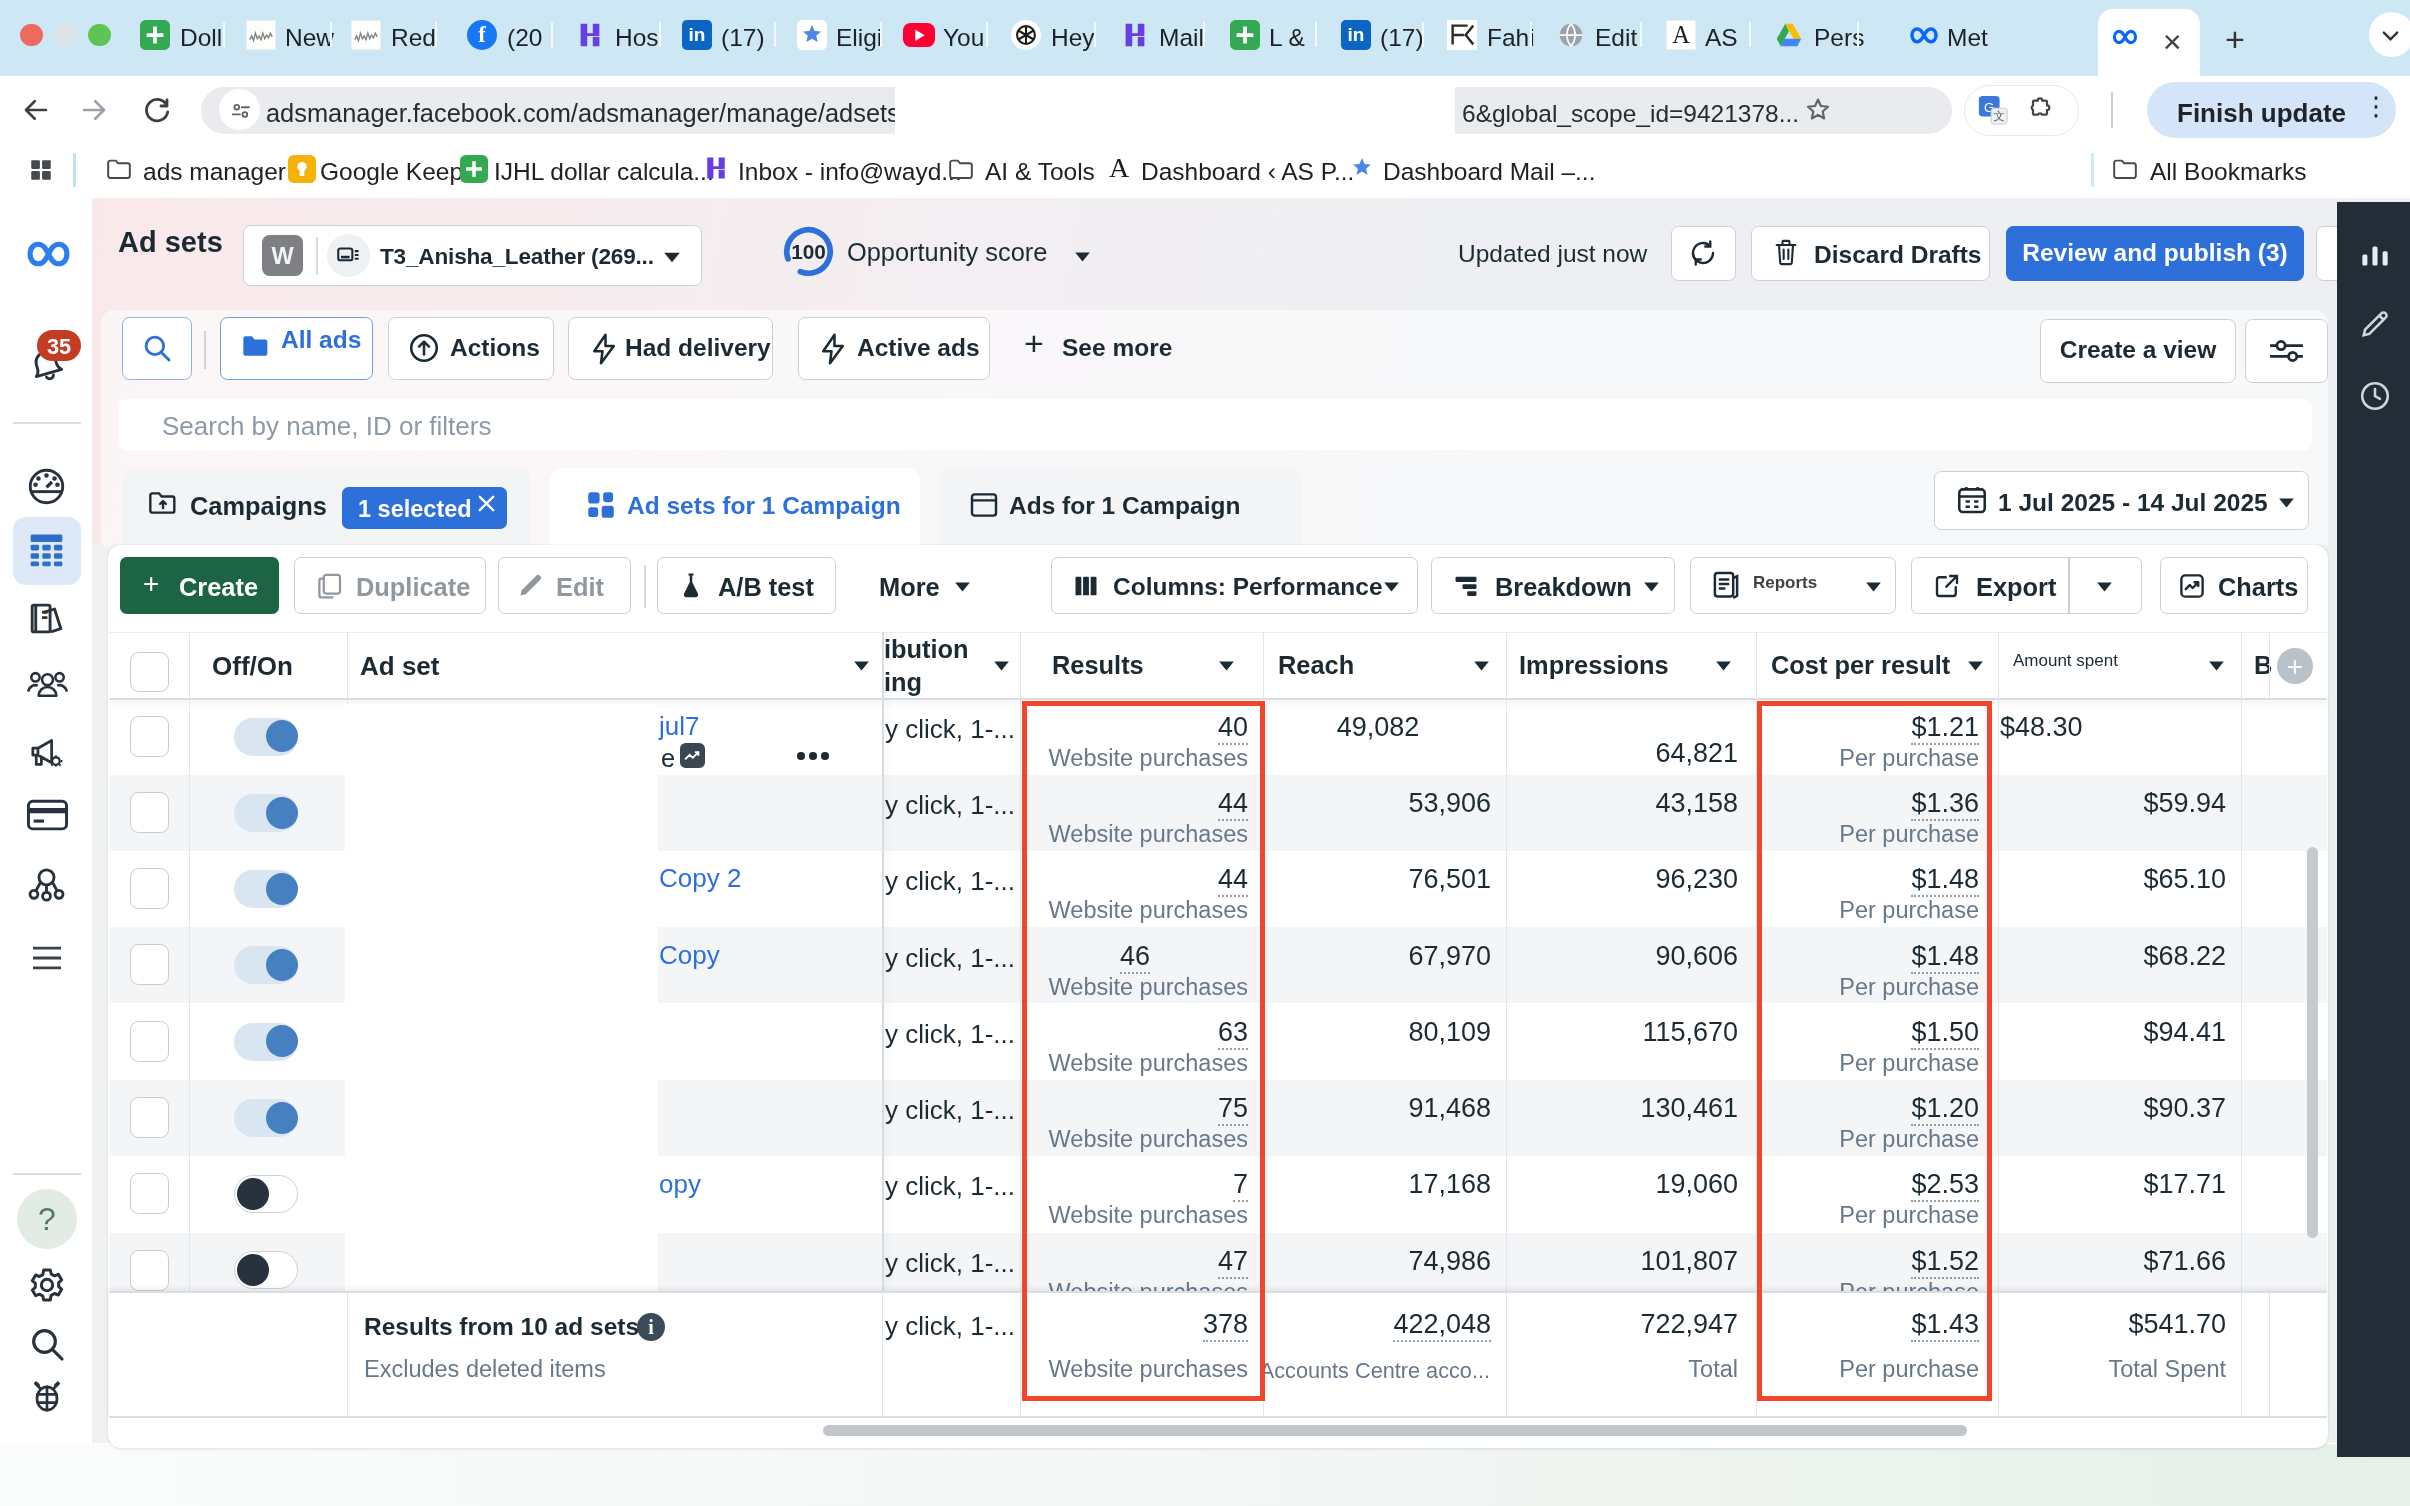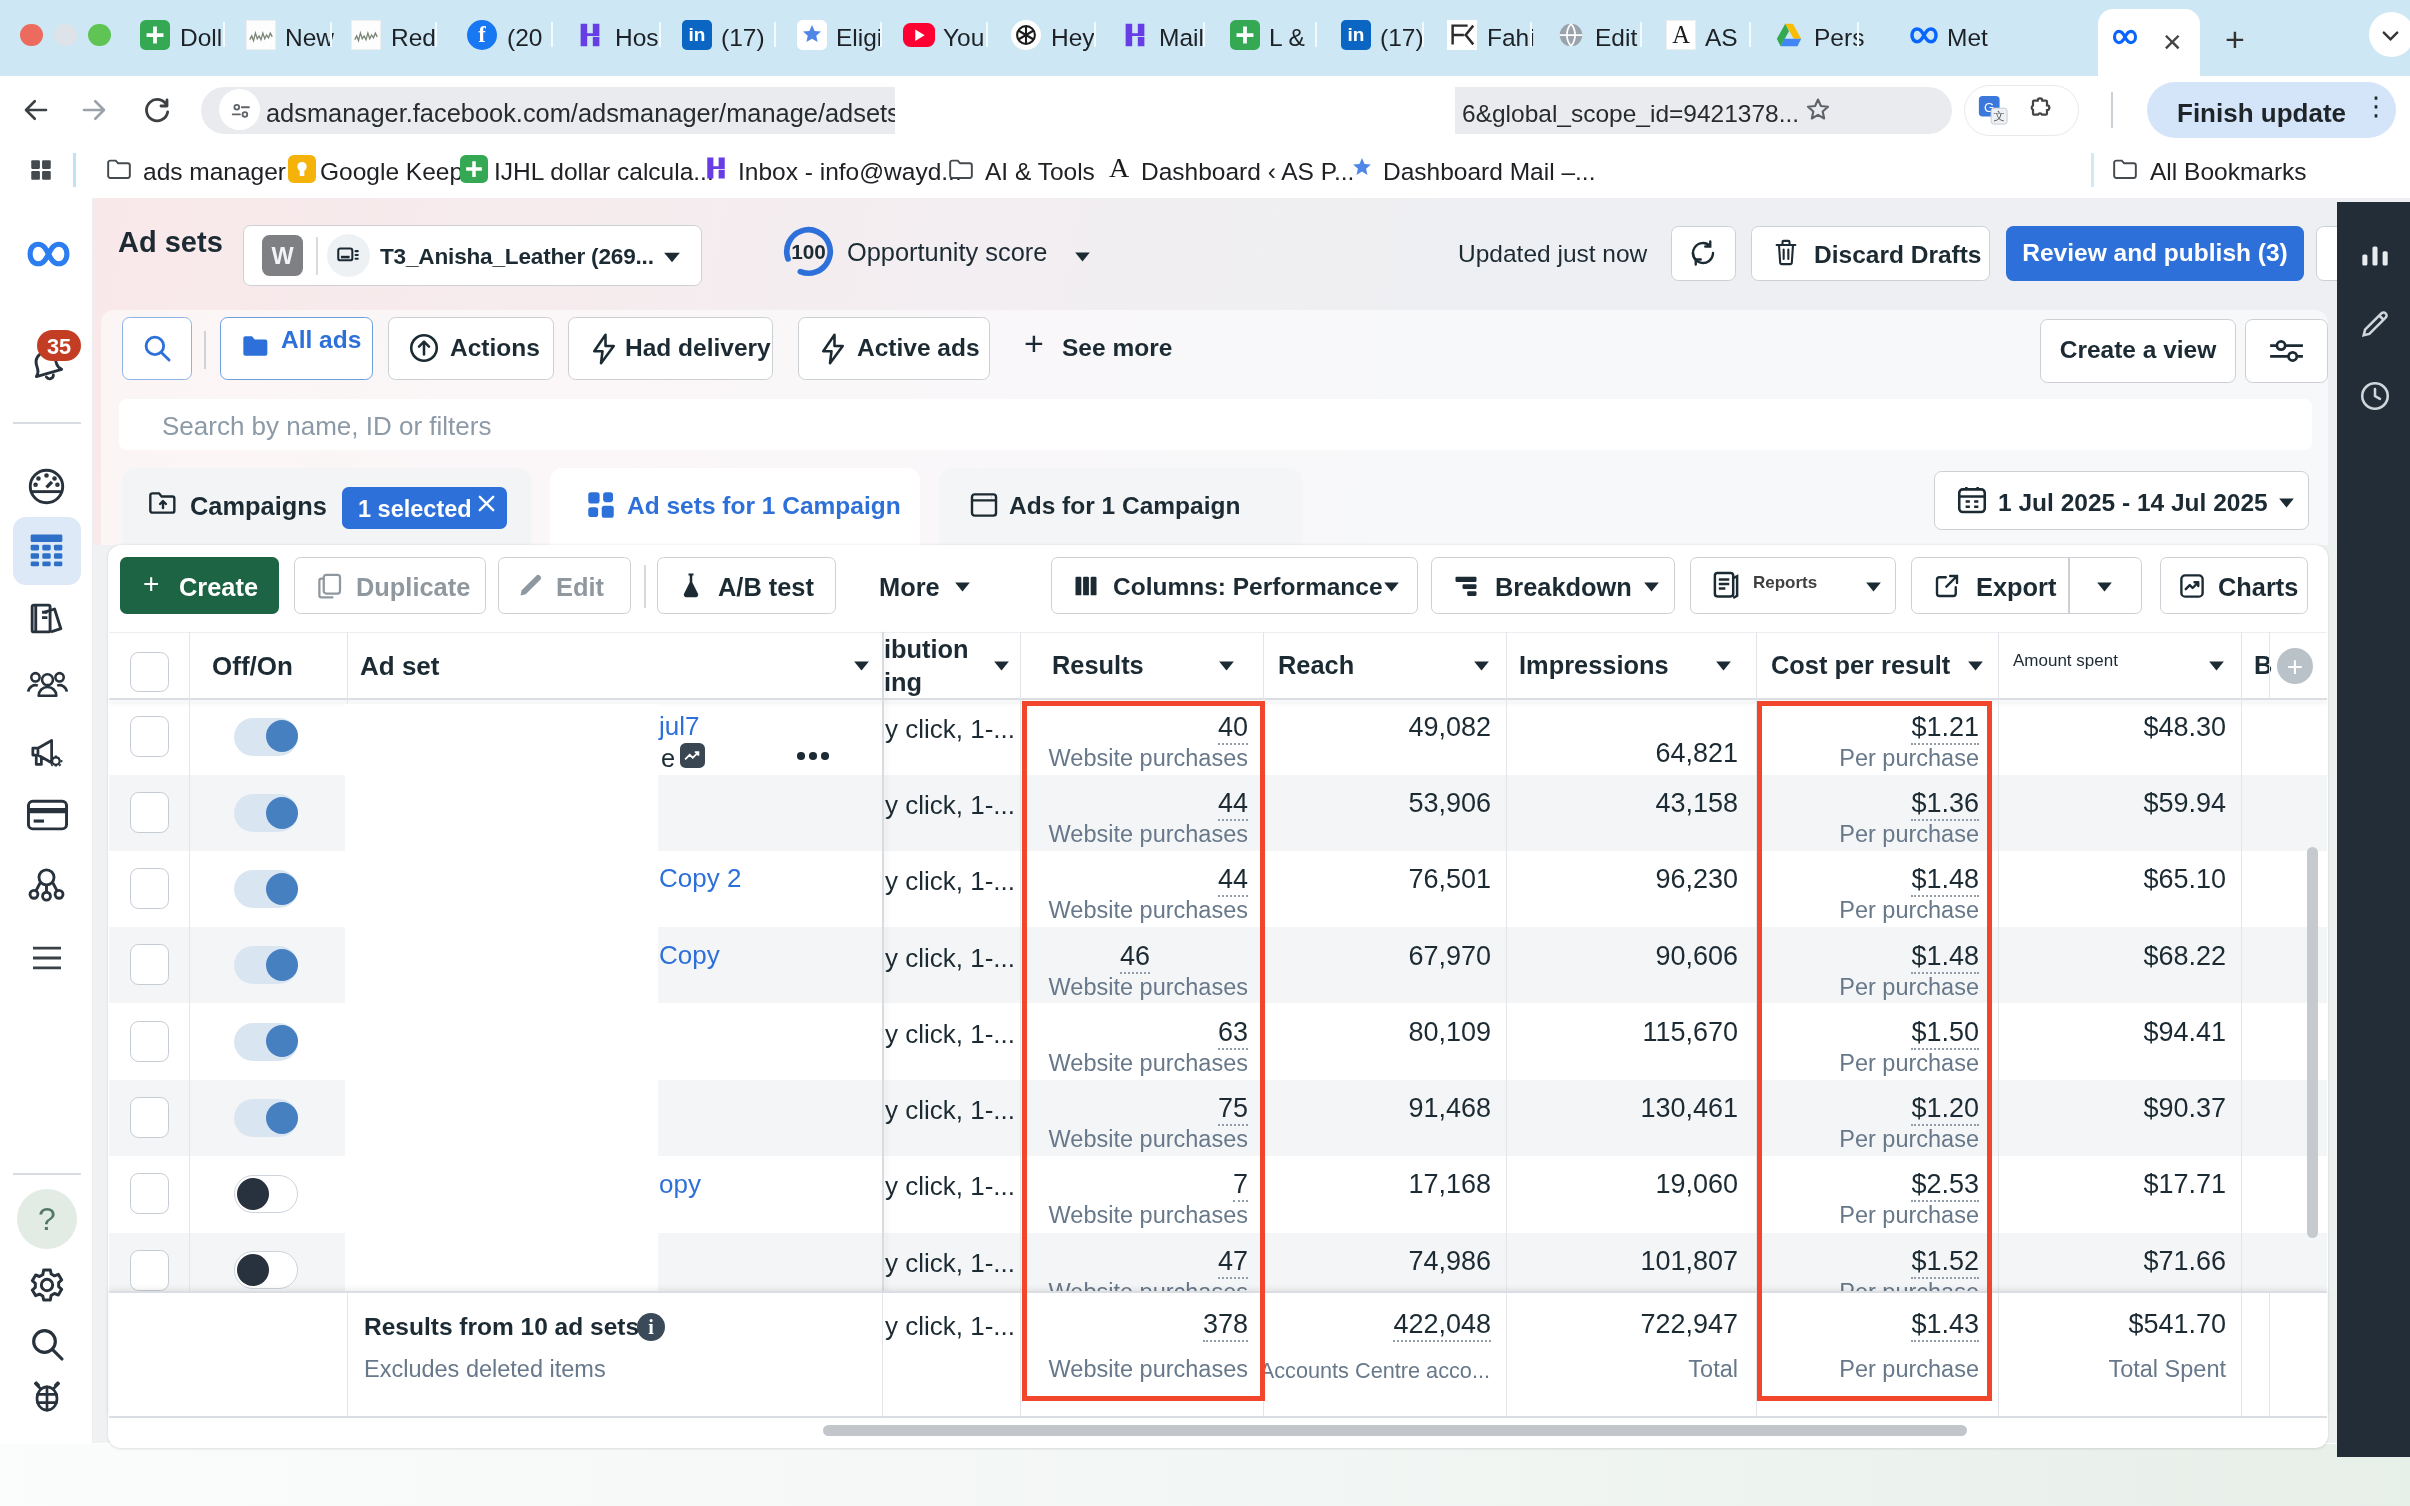--- a/index.html
+++ b/index.html
@@ -676,25 +676,25 @@
 <div class="a" style="left:2254px;top:651px;font-size:25.4px;font-weight:700;color:#1c2b33">B</div>
 <div class="a" style="left:2277px;top:648px;width:36px;height:36px;border-radius:50%;background:#b9c1c9"></div>
 <div class="a" style="left:2277px;top:651px;width:36px;text-align:center;font-size:28px;color:#fff">+</div>
 <div class="a" style="left:109px;top:698px;width:2218px;height:1.9px;background:#dadde1;box-shadow:0 2.8px 4.7px rgba(0,0,0,0.10)"></div>
 <div class="a" style="left:130px;top:716px;width:39px;height:41px;border:1.9px solid #c5cbd2;border-radius:8.5px;background:#fff"></div>
 <div class="a" style="left:234px;top:718px;width:64px;height:38px;border-radius:19px;background:#d9e6f2"></div>
 <div class="a" style="left:266px;top:720px;width:32px;height:32px;border-radius:50%;background:#4780c0"></div>
 <div class="a tx" style="left:885px;top:714px;font-size:26px;color:#1c2b33">y click, 1-...</div>
 <div class="a" style="left:1022px;top:712px;width:226px;text-align:right;font-size:27px;color:#1c2b33"><span style="border-bottom:2.8px dotted #949ea8;padding-bottom:0.9px">40</span></div>
 <div class="a" style="left:1022px;top:745px;width:226px;text-align:right;font-size:23.5px;color:#67788a">Website purchases</div>
-<div class="a" style="left:1265px;top:712px;width:226px;text-align:right;font-size:27px;color:#1c2b33">49,082</div>
+<div class="a" style="left:1265px;top:712px;width:226px;text-align:center;font-size:27px;color:#1c2b33">49,082</div>
 <div class="a" style="left:1508px;top:738px;width:230px;text-align:right;font-size:27px;color:#1c2b33">64,821</div>
 <div class="a" style="left:1758px;top:712px;width:221px;text-align:right;font-size:27px;color:#1c2b33"><span style="border-bottom:2.8px dotted #949ea8;padding-bottom:0.9px">$1.21</span></div>
 <div class="a" style="left:1758px;top:745px;width:221px;text-align:right;font-size:23.5px;color:#67788a">Per purchase</div>
-<div class="a" style="left:2000px;top:712px;width:226px;text-align:right;font-size:27px;color:#1c2b33">$48.30</div>
+<div class="a" style="left:2000px;top:712px;width:226px;font-size:27px;color:#1c2b33">$48.30</div>
 <div class="a" style="left:109px;top:775px;width:2218px;height:76px;background:#f4f5f6"></div>
 <div class="a" style="left:130px;top:792px;width:39px;height:41px;border:1.9px solid #c5cbd2;border-radius:8.5px;background:#fff"></div>
 <div class="a" style="left:234px;top:794px;width:64px;height:38px;border-radius:19px;background:#d9e6f2"></div>
 <div class="a" style="left:266px;top:797px;width:32px;height:32px;border-radius:50%;background:#4780c0"></div>
 <div class="a tx" style="left:885px;top:790px;font-size:26px;color:#1c2b33">y click, 1-...</div>
 <div class="a" style="left:1022px;top:788px;width:226px;text-align:right;font-size:27px;color:#1c2b33"><span style="border-bottom:2.8px dotted #949ea8;padding-bottom:0.9px">44</span></div>
 <div class="a" style="left:1022px;top:821px;width:226px;text-align:right;font-size:23.5px;color:#67788a">Website purchases</div>
 <div class="a" style="left:1265px;top:788px;width:226px;text-align:right;font-size:27px;color:#1c2b33">53,906</div>
 <div class="a" style="left:1508px;top:788px;width:230px;text-align:right;font-size:27px;color:#1c2b33">43,158</div>
 <div class="a" style="left:1758px;top:788px;width:221px;text-align:right;font-size:27px;color:#1c2b33"><span style="border-bottom:2.8px dotted #949ea8;padding-bottom:0.9px">$1.36</span></div>

